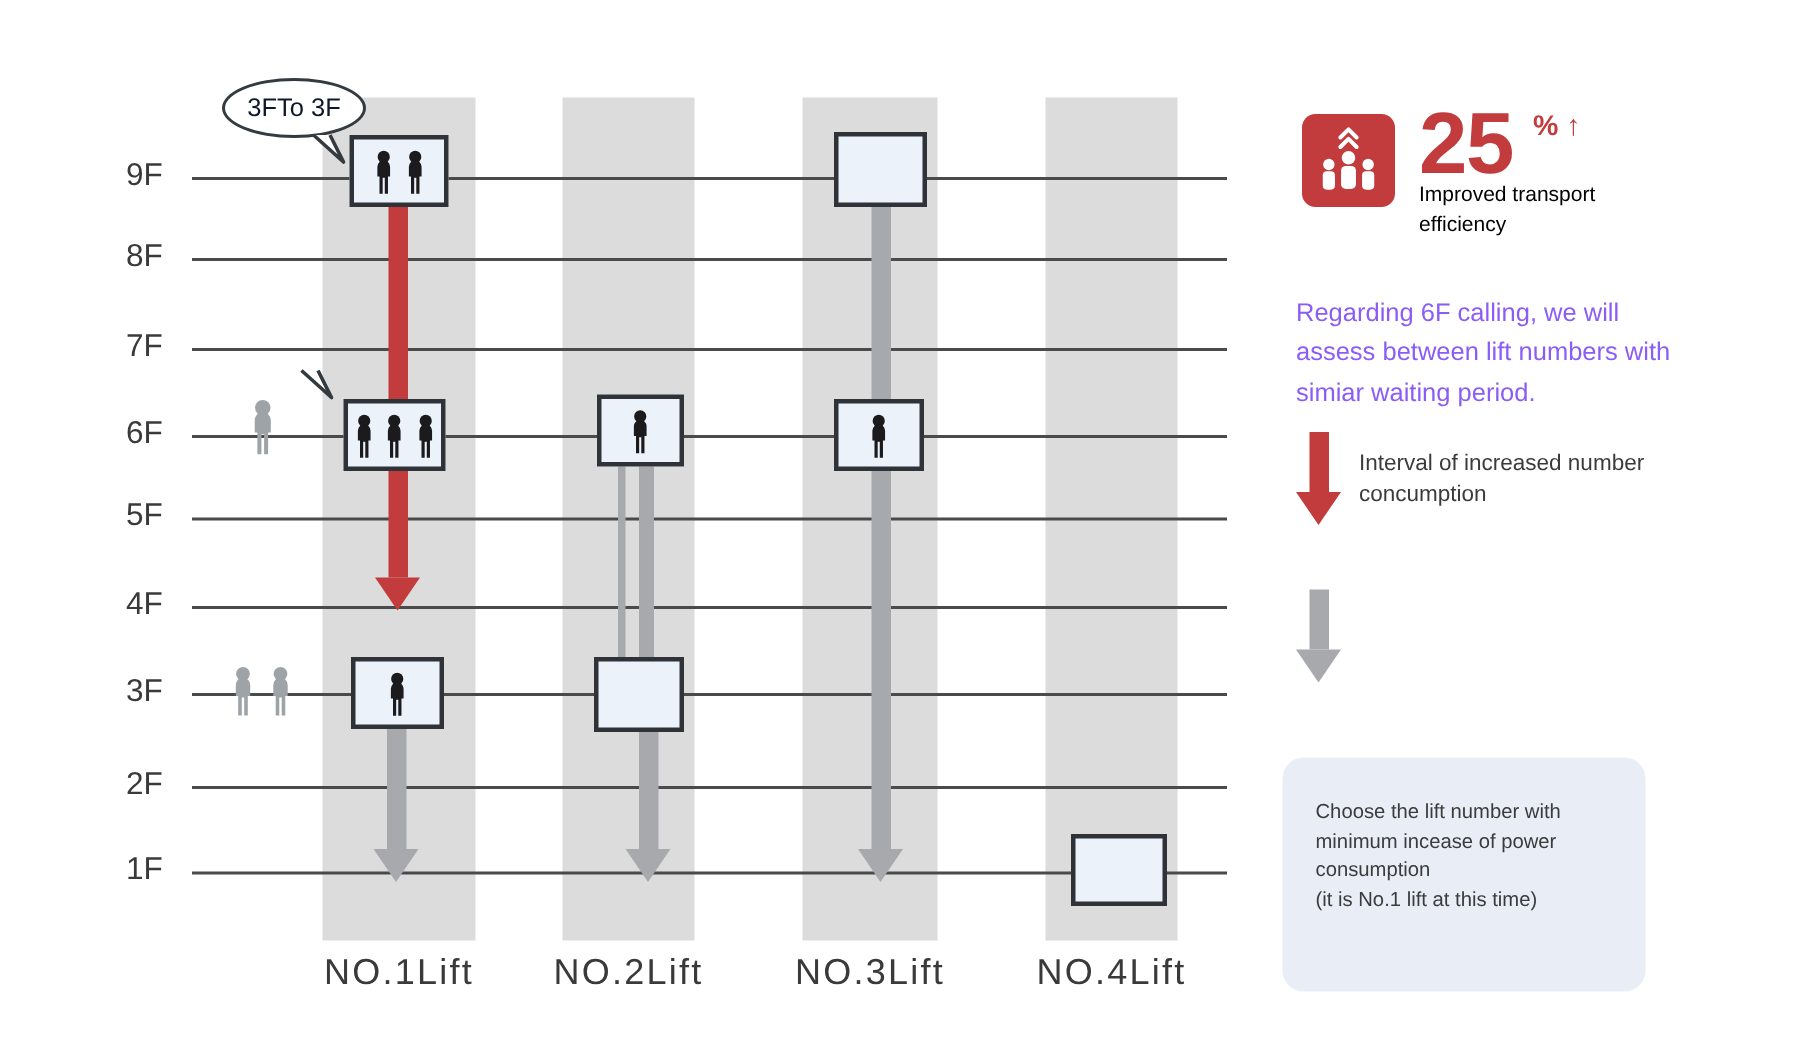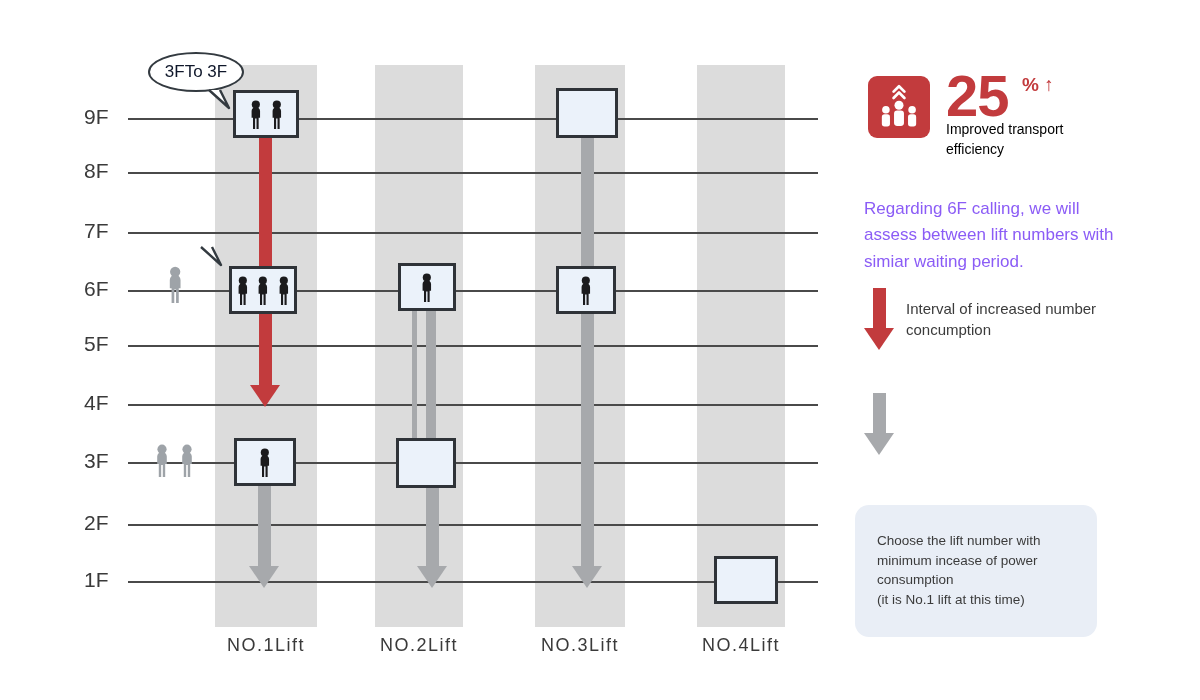--- a/index.html
+++ b/index.html
@@ -34,34 +34,34 @@
 
   
   .waiting { position:absolute; display:flex; gap:5px; align-items:flex-end; z-index:2; }
   .waiting svg.person { fill:#9ea3a8; }
 
   
   .bubble { position:absolute; background:#fff; border:2.5px solid #333a40; border-radius:50%; display:flex; align-items:center; justify-content:center; font-size:17px; color:#0f172a; z-index:5; }
   .tail { position:absolute; z-index:6; }
 
   
-  .liftlabel { position:absolute; top:635px; text-align:center; font-size:18px; letter-spacing:1.5px; color:#3a3a3a; z-index:1; }
+  .liftlabel { position:absolute; top:635px; text-align:center; font-size:24px; letter-spacing:1.5px; color:#3a3a3a; z-index:1; }
 
   
   .badge { position:absolute; left:868px; top:76px; width:62px; height:62px; background:#c23b3d; border-radius:9px; display:flex; align-items:center; justify-content:center; z-index:1; }
   .stat-value { position:absolute; left:946px; top:62px; font-size:58px; font-weight:bold; color:#c23b3d; letter-spacing:-1px; }
   .stat-unit { position:absolute; left:1022px; top:74px; font-size:19px; font-weight:bold; color:#c23b3d; }
   .stat-caption { position:absolute; left:946px; top:119px; width:175px; font-size:14px; line-height:1.45; color:#000000; }
   .note { position:absolute; left:864px; top:196px; width:272px; font-size:17px; line-height:1.55; color:#8b5cf6; }
   .legend-item { position:absolute; display:flex; align-items:center; gap:12px; }
   .legend1 { left:864px; top:288px; }
   .legend2 { left:864px; top:393px; }
   .legend-arrow { position:relative; width:30px; height:62px; flex:0 0 30px; }
   .legend-label { width:215px; font-size:15px; line-height:1.4; color:#3b3b3b; }
-  .tipbox { position:absolute; left:855px; top:505px; width:242px; height:132px; background:#e9eef6; border-radius:14px; padding:26px 22px; font-size:13.5px; line-height:1.45; color:#3b3b3b; z-index:1; }
+  .tipbox { position:absolute; left:855px; top:505px; width:242px; height:156px; background:#e9eef6; border-radius:14px; padding:26px 22px; font-size:13.5px; line-height:1.45; color:#3b3b3b; z-index:1; }
 </style>
 </head>
 <body>
 
 <div class="stage">
 
   <div class="band band1"></div>
   <div class="band band2"></div>
   <div class="band band3"></div>
   <div class="band band4"></div>

